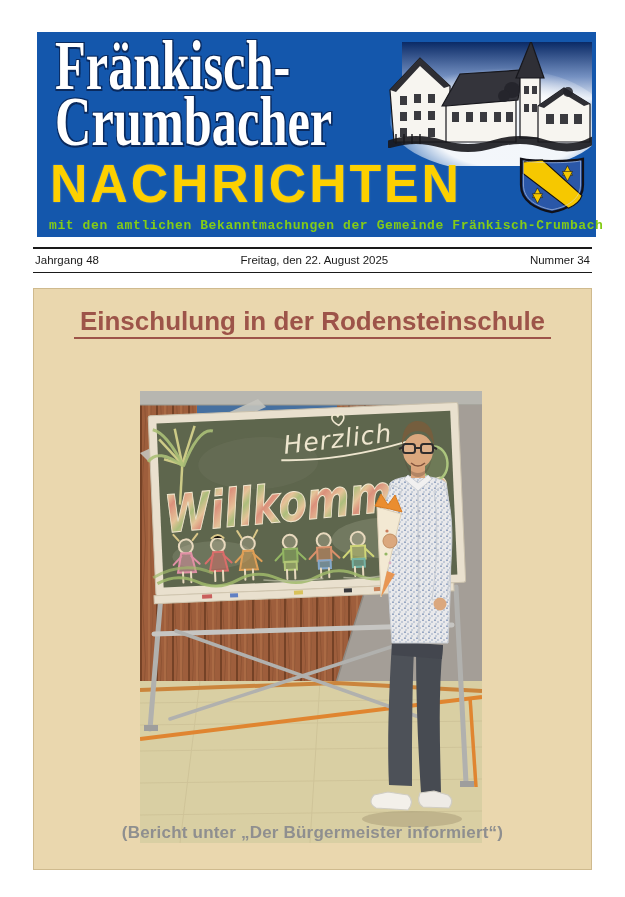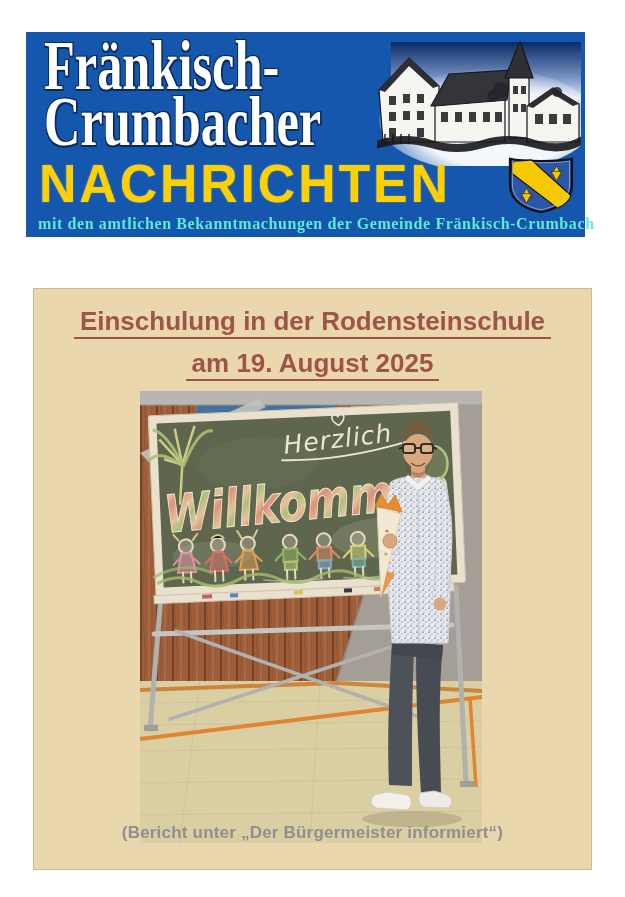--- a/index.html
+++ b/index.html
@@ -1,29 +1,29 @@
 <!DOCTYPE html>
 <html><head>
 <meta charset="utf-8">
 <style>
   html,body{margin:0;padding:0;background:#fff;}
   .page{position:relative;width:625px;height:897px;background:#ffffff;overflow:hidden;
         font-family:"Liberation Sans",sans-serif;}
   
-  .masthead{position:absolute;left:26px;top:32px;width:559px;height:205px;background:#1457ac;}
+  .masthead{position:absolute;left:37px;top:32px;width:559px;height:205px;background:#1457ac;}
   .mast-title{position:absolute;left:18px;top:6px;color:#fff;
       font-family:"Liberation Serif",serif;font-weight:bold;font-size:70px;line-height:56px;
       transform:scale(.72,1);transform-origin:left top;white-space:nowrap;
       text-shadow:2px 2px 0 #0a2a5e,-1px -1px 0 #0a2a5e,2px -1px 0 #0a2a5e,-1px 2px 0 #0a2a5e;}
   .mast-nachrichten{position:absolute;left:13px;top:124px;color:#fdd000;
       font-weight:bold;font-size:54px;letter-spacing:3px;line-height:54px;white-space:nowrap;
       transform:scale(.96,1);transform-origin:left top;
       text-shadow:0 0 2px rgba(255,255,255,.35);}
-  .mast-subtitle{position:absolute;left:12px;bottom:4px;width:540px;color:#5eead4;
-      font-family:Liberation Serif, serif;font-weight:bold;font-size:16px;
+  .mast-subtitle{position:absolute;left:12px;bottom:4px;width:540px;color:#84cc16;
+      font-family:Liberation Mono, monospace;font-weight:bold;font-size:13px;
       letter-spacing:.6px;white-space:nowrap;}
   .sketch{position:absolute;right:4px;top:10px;width:204px;height:124px;}
   .shield{position:absolute;right:8px;top:124px;width:72px;height:58px;}
   
   .issue-bar{position:absolute;left:33px;top:247px;width:559px;
       border-top:2px solid #1a1a1a;border-bottom:1px solid #1a1a1a;
       padding:5px 2px 6px 2px;display:flex;justify-content:space-between;
       font-size:11.5px;color:#1a1a1a;box-sizing:border-box;}
   
   .panel{position:absolute;left:33px;top:288px;width:559px;height:582px;
@@ -124,26 +124,30 @@
         <polygon points="52,26 46.8,16 57.2,16"></polygon>
         <polygon points="21,33 26.2,43 15.8,43"></polygon>
         <polygon points="21,49 15.8,39 26.2,39"></polygon>
       </g>
       <path d="M6.5,5 C17,7.6 55,7.6 65.5,5 L65.5,30 C65.5,45 51,52.8 36,55.6 C21,52.8 6.5,45 6.5,30 Z" fill="none" stroke="#cfd8ea" stroke-width="0.8" opacity="0.7"></path>
     </svg>
 
     <div class="mast-subtitle">mit den amtlichen Bekanntmachungen der Gemeinde Fränkisch-Crumbach</div>
   </header>
 
+  <div class="issue-bar">
+    <span>Jahrgang 48</span>
+    <span>Freitag, den 22. August 2025</span>
+    <span>Nummer 34</span>
+  </div>
 
   <section class="panel">
 
     <h1 class="headline" style="margin:11px 0 0 0;">
       <div><span class="uline">Einschulung in der Rodensteinschule</span></div>
-      <div><span class="uline">am 19. August 2025</span></div>
     </h1>
 
     <svg class="photo" viewBox="0 0 342 452">
       <defs>
         <pattern id="wood" width="16" height="120" patternUnits="userSpaceOnUse">
           <rect width="16" height="120" fill="#9a5a39"></rect>
           <rect x="0" width="2" height="120" fill="#6f3d22"></rect>
           <rect x="8" width="2" height="120" fill="#ad6c46" opacity="0.7"></rect>
           <path d="M4,0 q3,30 0,60 q-3,30 0,60" stroke="#7e472a" stroke-width="1" fill="none" opacity="0.6"></path>
           <path d="M12,0 q-3,40 0,80 q2,20 0,40" stroke="#86502f" stroke-width="1" fill="none" opacity="0.5"></path>

